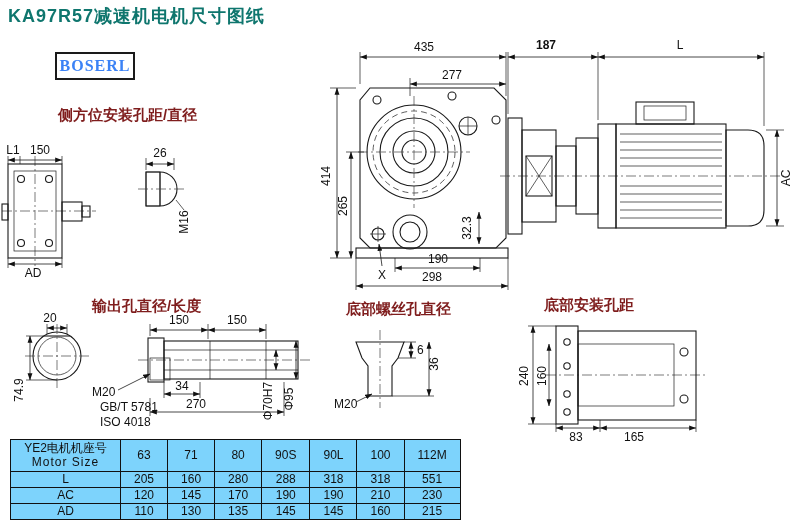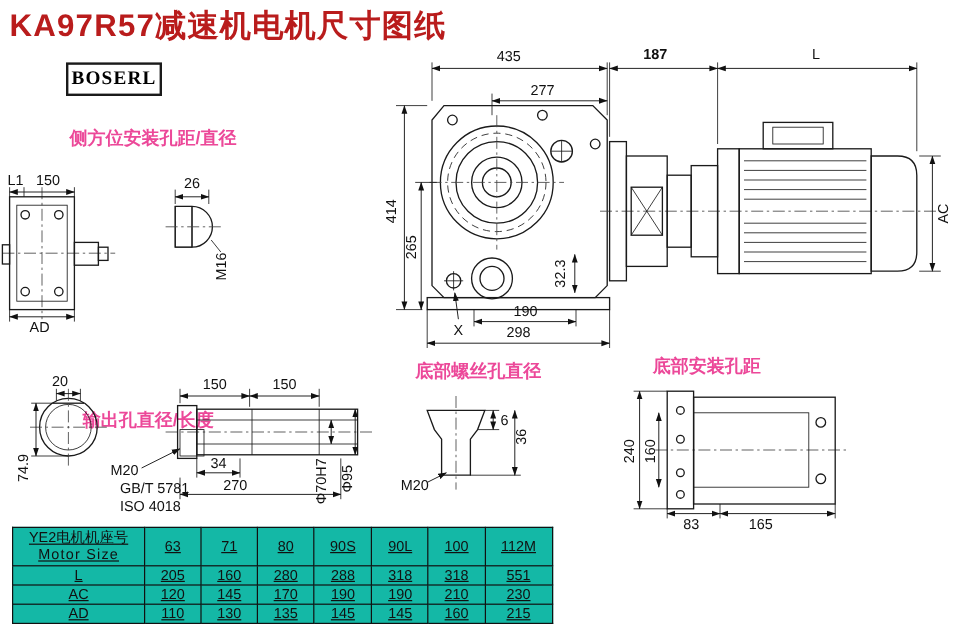--- a/index.html
+++ b/index.html
@@ -1,49 +1,49 @@
 <!DOCTYPE html>
 <html><head>
 <meta charset="utf-8">
 <style>
   * { margin:0; padding:0; box-sizing:border-box; }
   html,body { width:800px; height:520px; background:#fff; overflow:hidden;
               font-family:"Liberation Sans", sans-serif; }
   #stage { position:relative; width:800px; height:520px; background:#fff; }
-  .title { position:absolute; left:8px; top:4px; font-size:26px; font-weight:bold;
-           color:#b91c1c; white-space:nowrap; letter-spacing:1px; }
+  .title { position:absolute; left:8px; top:4px; font-size:18px; font-weight:bold;
+           color:#0f766e; white-space:nowrap; letter-spacing:1px; }
   .logo { position:absolute; left:55px; top:52px; width:80px; height:28px;
-          border:2px solid #1a1a1a; color:#000000; font-weight:bold; font-size:16px;
+          border:2px solid #1a1a1a; color:#3b82f6; font-weight:bold; font-size:16px;
           font-family:"Liberation Serif", serif; display:flex; align-items:center;
           justify-content:center; letter-spacing:1px; }
-  .red-label { position:absolute; color:#ec4899; font-weight:bold; font-size:15px;
+  .red-label { position:absolute; color:#7f1d1d; font-weight:bold; font-size:15px;
                white-space:nowrap; }
   svg.draw { position:absolute; left:0; top:0; }
   svg.draw text { font-size:12px; fill:#111; font-family:"Liberation Sans", sans-serif; }
   .ln   { stroke:#1a1a1a; stroke-width:1.1; fill:none; }
   .thin { stroke:#1a1a1a; stroke-width:0.7; fill:none; }
   .cl   { stroke:#444; stroke-width:0.7; fill:none; stroke-dasharray:10 3 2 3; }
   .dim  { stroke:#1a1a1a; stroke-width:0.8; fill:none; }
   .size-table { position:absolute; left:10px; top:439px; border-collapse:collapse;
-                font-size:12px; color:#111; background:#14b8a6;text-decoration:underline; }
+                font-size:12px; color:#111; background:#7dd3fc; }
   .size-table td { border:1px solid #111; text-align:center; padding:0 13px;
                    height:16px; min-width:38px; }
   .size-table td.hdr { width:110px; line-height:1.2; padding:1px 4px; }
   .size-table .en { letter-spacing:1px; }
 </style>
 </head>
 <body>
 
 <div id="stage">
 
   <div class="title">KA97R57减速机电机尺寸图纸</div>
   <div class="logo">BOSERL</div>
 
   <div class="red-label" style="left:58px;top:106px;">侧方位安装孔距/直径</div>
-  <div class="red-label" style="left:69px;top:297px;margin-top:44px;">输出孔直径/长度</div>
+  <div class="red-label" style="left:92px;top:297px;">输出孔直径/长度</div>
   <div class="red-label" style="left:544px;top:296px;">底部安装孔距</div>
   <div class="red-label" style="left:346px;top:300px;">底部螺丝孔直径</div>
 
   <svg class="draw" width="800" height="520" viewBox="0 0 800 520">
     <defs>
       <marker id="arr" viewBox="0 0 10 8" markerWidth="9" markerHeight="7.2" refX="9.5" refY="4" orient="auto-start-reverse">
         <path d="M0,0.6 L10,4 L0,7.4 Z" fill="#111"></path>
       </marker>
       <pattern id="hatch" width="5" height="5" patternUnits="userSpaceOnUse" patternTransform="rotate(45)">
         <line x1="0" y1="0" x2="0" y2="5" stroke="#333" stroke-width="0.8"></line>

